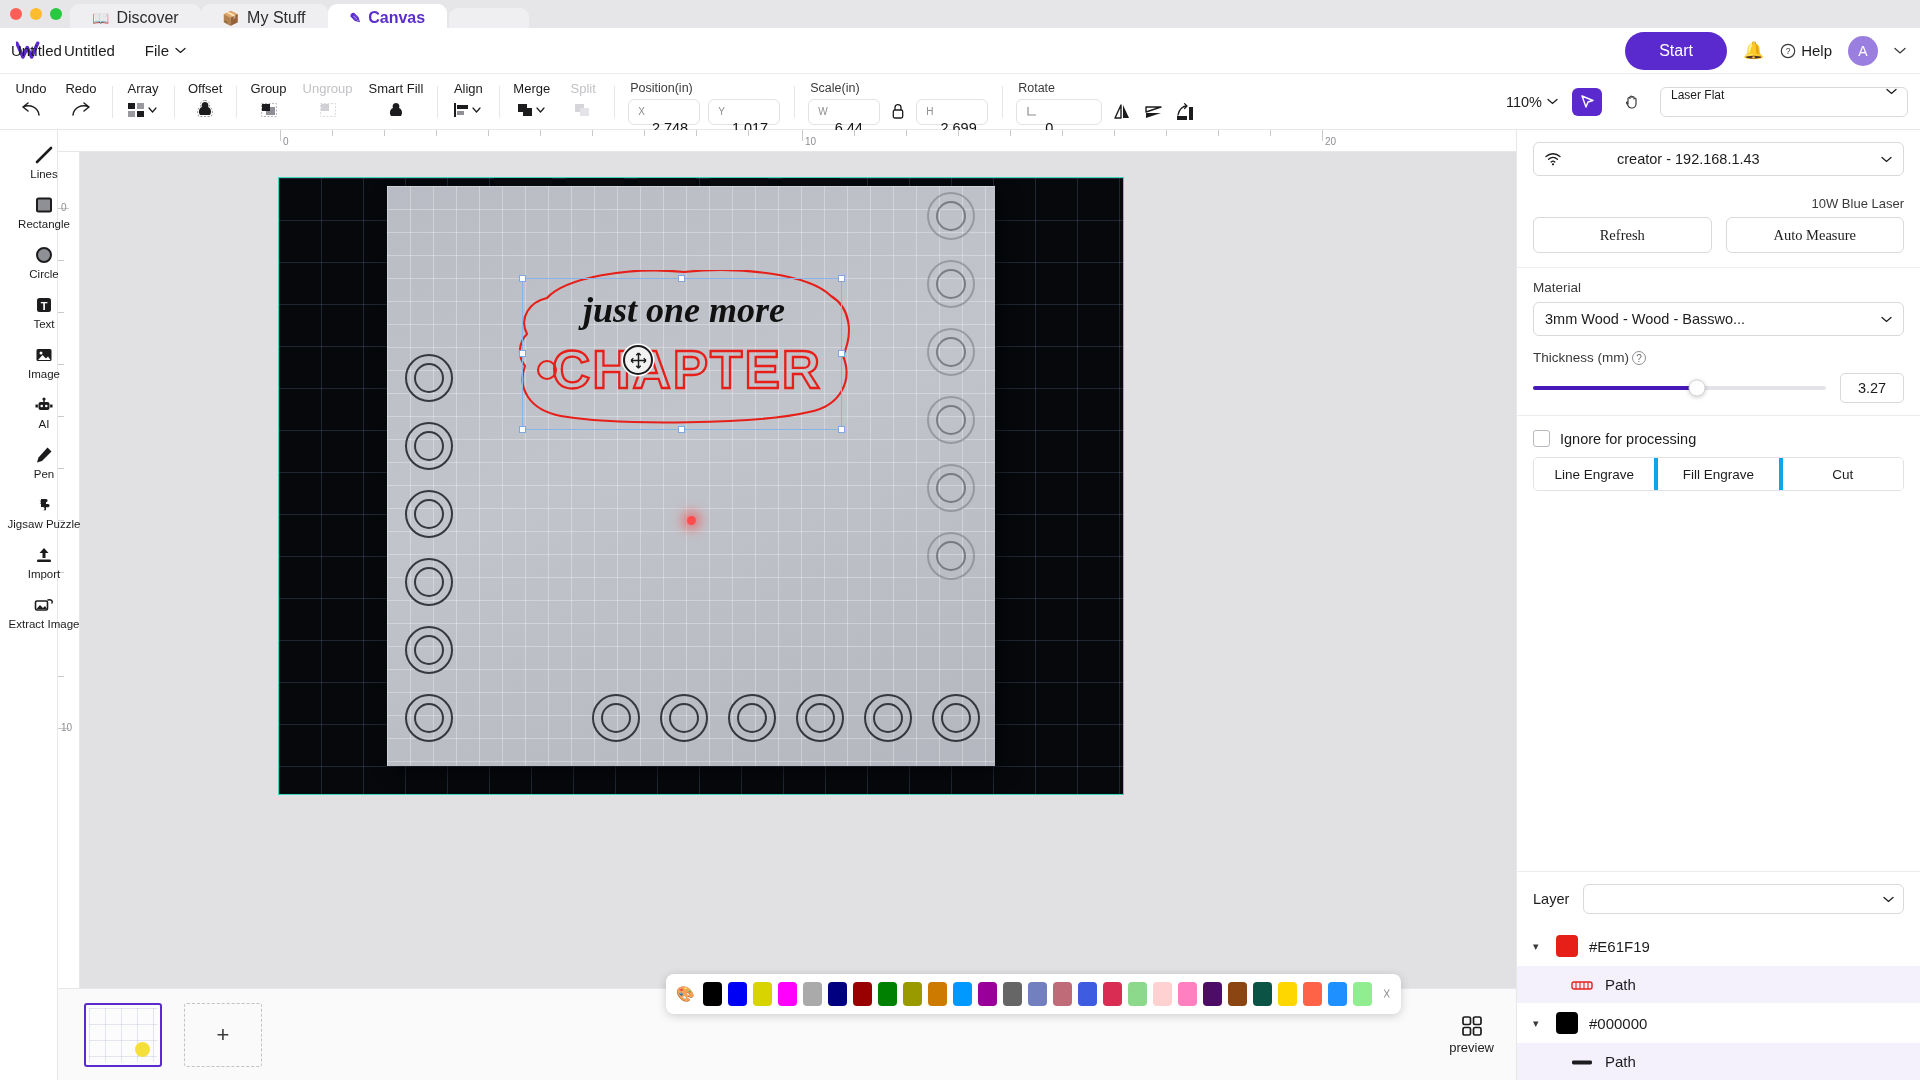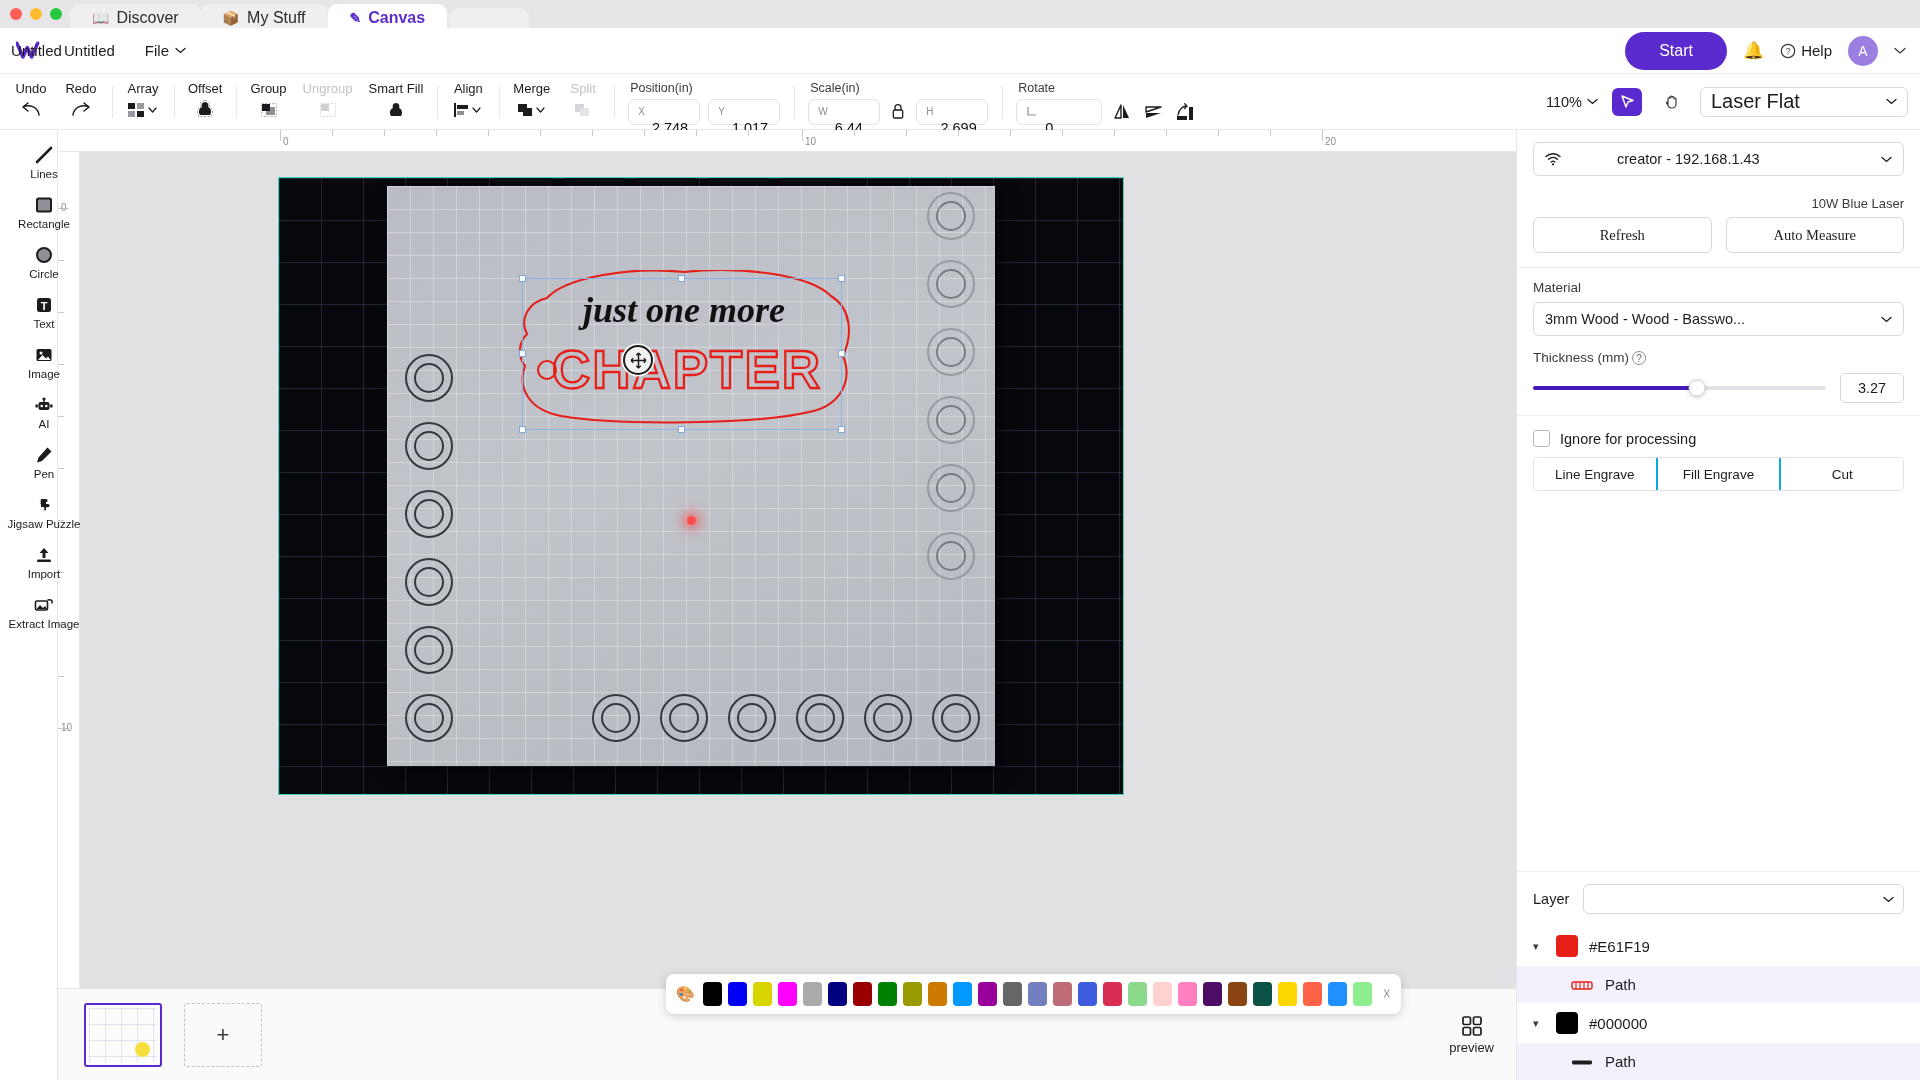--- a/index.html
+++ b/index.html
@@ -85,23 +85,23 @@
   }
   .nfield .nkey { font-size: 10px; color: #8e8e93; text-transform: uppercase; }
   .nfield .nval { font-size: 14.5px; color: #111; margin-top: 32px; }
   .lockbtn { display: flex; align-items: center; justify-content: center; width: 20px; cursor: pointer; }
   .flipbtn { width: 24px; height: 24px; display: flex; align-items: center; justify-content: center; cursor: pointer; }
   .tb-right { margin-left: auto; display: flex; align-items: center; gap: 14px; padding-right: 12px; }
   .zoomsel { font-size: 14.5px; color: #1c1c1e; display: flex; align-items: center; gap: 5px; cursor: pointer; }
   .modebtn { width: 30px; height: 28px; border-radius: 6px; display: flex; align-items: center; justify-content: center; cursor: pointer; }
   .modebtn.active { background: #5B2ACF; }
   .devsel {
-    border: 1px solid #d8d8dd; border-radius: 6px; height: 30px; width: 208px;
-    display: flex; align-items: center; justify-content: space-between; padding: 0 10px;
-    font-size: 20px; color: #1c1c1e; cursor: pointer;
+    border: 1px solid #d8d8dd; border-radius: 6px; height: 30px; width: 248px;
+    display: flex; align-items: flex-start; justify-content: space-between; padding: 0 10px;
+    font-size: 12px; color: #1c1c1e; cursor: pointer;
   }
 
   
   .rail {
     position: absolute; top: 130px; left: 0; width: 58px; bottom: 0;
     background: #fff; border-right: 1px solid #e7e7ea;
     display: flex; flex-direction: column; align-items: center; padding-top: 14px; gap: 14px;
     z-index: 5;
   }
   .rail-item { display: flex; flex-direction: column; align-items: center; gap: 2px; cursor: pointer; width: 58px; margin-left: 31px; }
@@ -256,21 +256,21 @@
     width: 64px; height: 30px; border: 1px solid #d8d8dd; border-radius: 5px;
     display: flex; align-items: center; justify-content: center; font-size: 14.5px; color: #1c1c1e;
   }
   .chk-row { display: flex; align-items: center; gap: 10px; padding: 14px 16px 10px; }
   .chk { width: 17px; height: 17px; border: 1.4px solid #b9b9bf; border-radius: 3px; cursor: pointer; }
   .chk-lbl { font-size: 14.5px; color: #1c1c1e; }
   .seg { display: flex; margin: 0 16px; border: 1px solid #e2e2e6; border-radius: 5px; overflow: hidden; }
   .seg-btn {
     flex: 1; height: 32px; display: flex; align-items: center; justify-content: center;
     font-size: 13.5px; color: #1c1c1e; cursor: pointer; background: #fff;
-    border-right: 2px solid #0ea5e9;
+    border-right: 4px solid #0ea5e9;
   }
   .seg-btn:last-child { border-right: none; }
   .rp-spacer { flex: 1; }
   .layer-head {
     display: flex; align-items: center; gap: 14px; padding: 12px 16px;
     border-top: 1px solid #ededf0;
   }
   .layer-head .lh-lbl { font-size: 14.5px; color: #1c1c1e; }
   .layer-sel {
     flex: 1; border: 1px solid #d8d8dd; border-radius: 6px; height: 30px;

